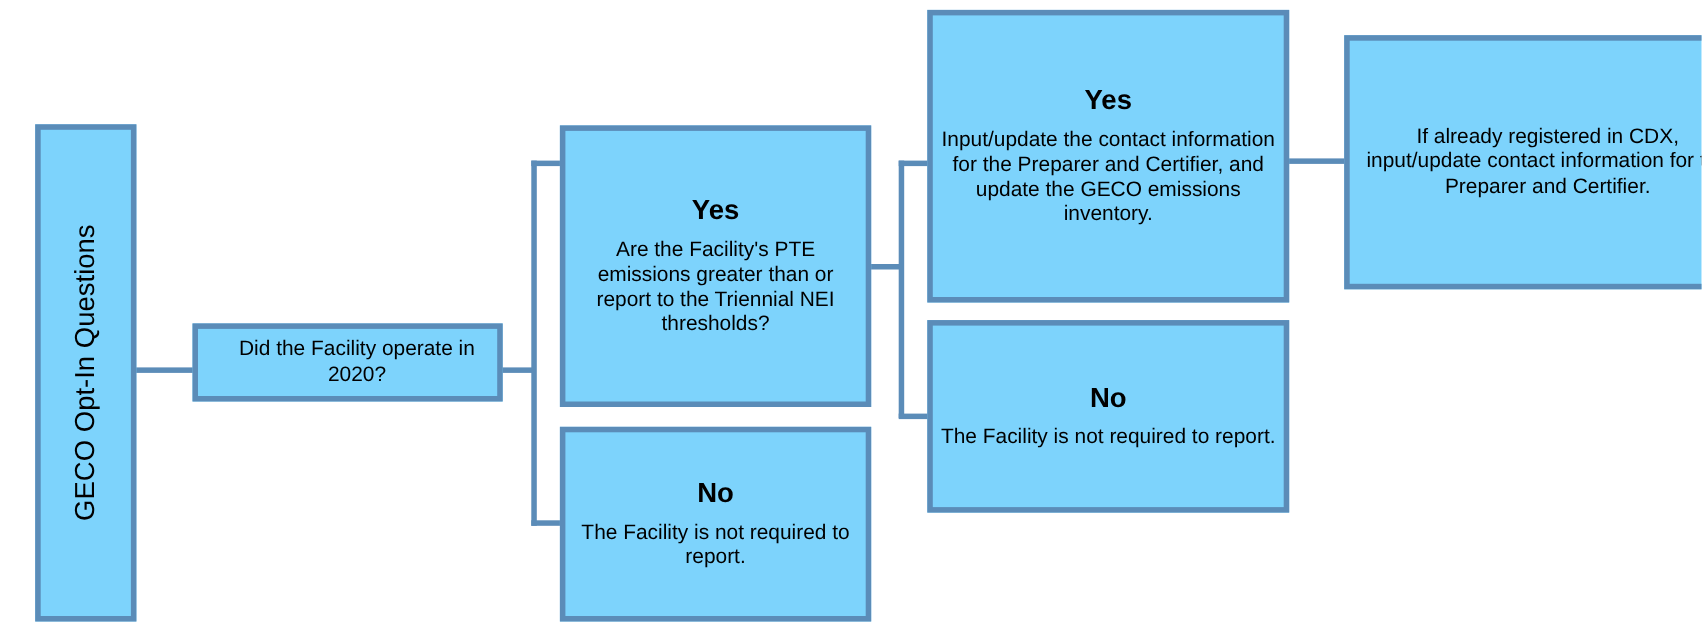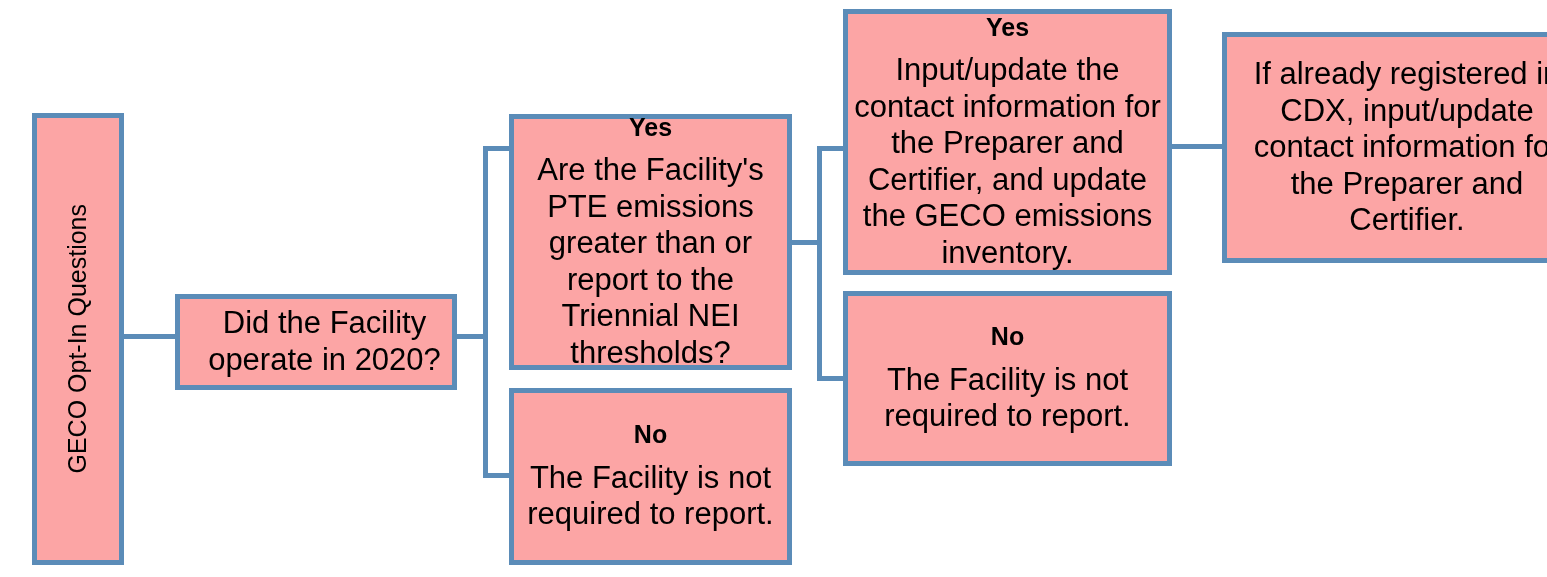--- a/index.html
+++ b/index.html
@@ -12,36 +12,36 @@
     width: 1547px;
     height: 577px;
     background: #ffffff;
     font-family: "Liberation Sans", sans-serif;
     overflow: hidden;
   }
   .node {
     position: absolute;
     box-sizing: border-box;
     border: 5px solid #5b8cb8;
-    background: #fca5a5;
+    background: #7dd3fc;
     display: flex;
     flex-direction: column;
     align-items: center;
     justify-content: center;
     text-align: center;
     color: #000000;
     line-height: 1.18;
   }
   .node .heading {
     font-weight: bold;
     font-size: 25px;
     margin-bottom: 10px;
   }
   .node .body {
-    font-size: 31px;
+    font-size: 19px;
     padding: 0 6px;
   }
   .node.single .body {
     padding: 0 8px;
   }
   
   #node-title {
     left: 32px;
     top: 113px;
     width: 92px;
@@ -50,21 +50,21 @@
   #node-title .vtext {
     font-size: 25px;
     white-space: nowrap;
     transform: rotate(-90deg);
     transform-origin: center center;
   }
   #node-operate {
     left: 175px;
     top: 294px;
     width: 282px;
-    height: 96px;
+    height: 71px;
     padding-left: 17px;
   }
   #node-pte {
     left: 509px;
     top: 114px;
     width: 283px;
     height: 256px;
   }
   #node-no1 {
     left: 509px;

